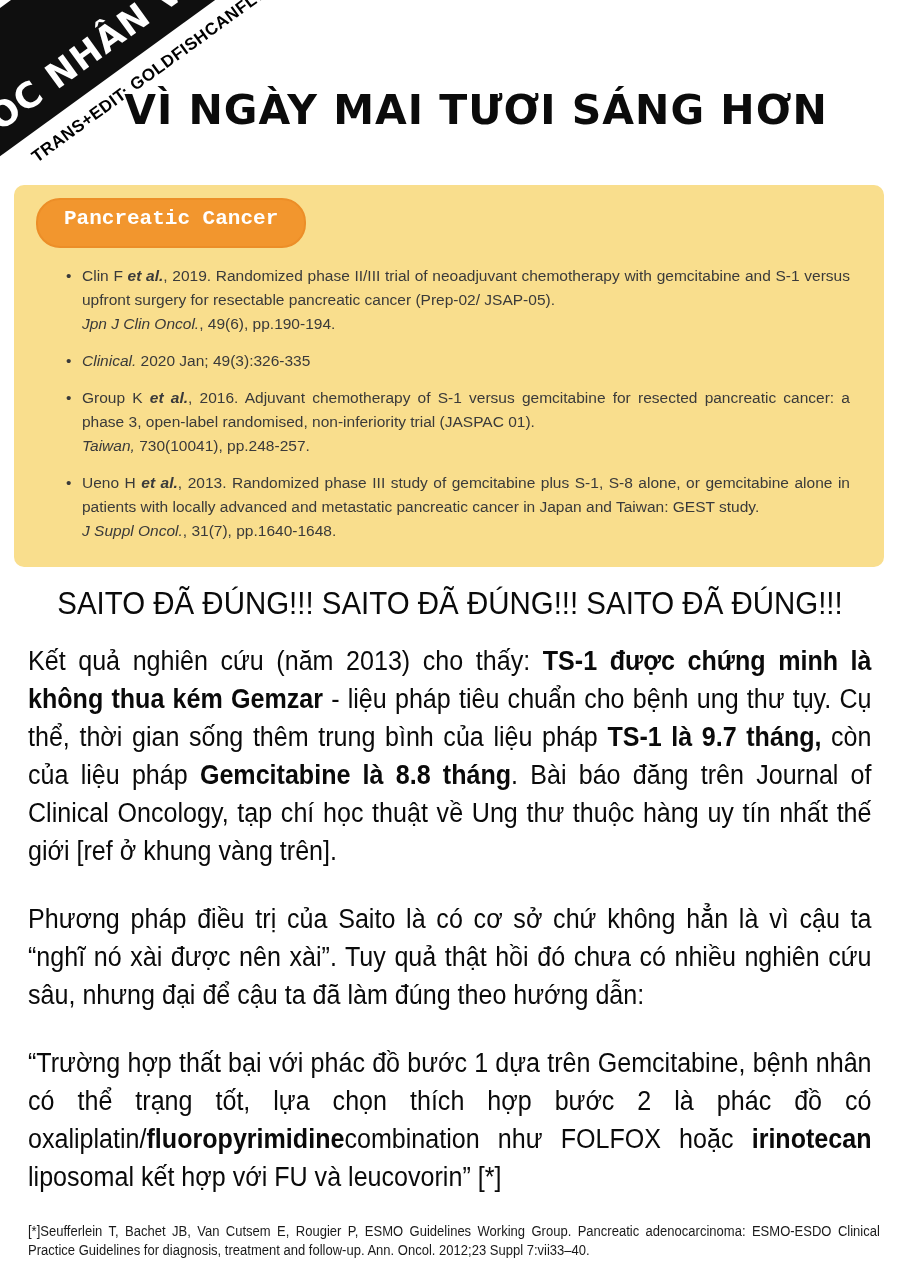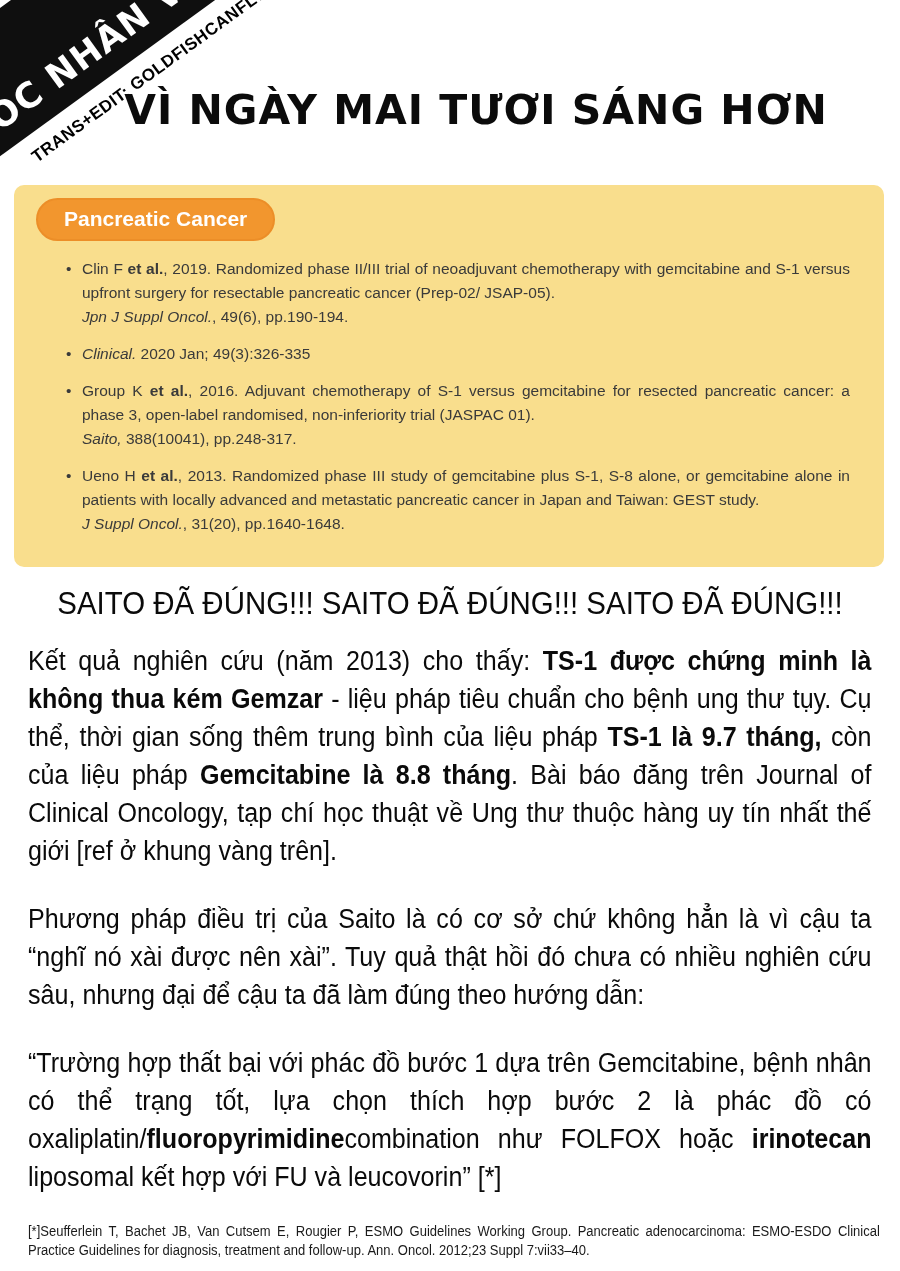--- a/index.html
+++ b/index.html
@@ -36,38 +36,38 @@
     font-weight:bold; font-size:41px; letter-spacing:1px; color:#0b0b0b;
     white-space:nowrap;
   }
 
   
   .ref-box {
     position:absolute; left:14px; top:185px; width:870px; height:382px;
     background:#F9DE8D; border-radius:10px;
   }
   .ref-tag {
-    display:inline-block; margin:13px 0 0 22px; padding:7px 26px 8px 26px;
+    display:inline-block; margin:13px 0 0 22px; padding:7px 26px 16px 26px;
     background:#F2962E; border:2px solid #EC8E28; border-radius:24px;
-    color:#ffffff; font-weight:bold; font-size:21px;
+    color:#ffffff; font-weight:bold; font-size:21px;font-family:Liberation Mono, monospace;
   }
   .ref-list {
     list-style:none; margin:16px 34px 0 68px;
     font-size:15.5px; line-height:1.55; color:#3a3a3a;
   }
   .ref-list li { position:relative; margin-bottom:13px; }
   .ref-list li::before {
     content:"•"; position:absolute; left:-16px; top:0; color:#3a3a3a;
   }
   .ref-main { text-align:justify; }
   .ref-source {}
   .seg-n { font-style:normal; font-weight:normal; }
   .seg-i { font-style:italic; }
   .seg-b { font-weight:bold; }
-  .seg-bi { font-weight:bold; }
+  .seg-bi { font-weight:bold; font-style:italic; }
 
   
   .headline {
     position:absolute; left:0; top:586px; width:900px; text-align:center;
     font-size:31px; color:#0a0a0a; font-weight:normal;
     transform:scaleX(0.95); transform-origin:50% 0;
     white-space:nowrap;
   }
 
   
@@ -97,32 +97,32 @@
   <div class="ribbon-credit">TRANS+EDIT: GOLDFISHCANFLY</div>
 </div>
 
 <div class="page-title">VÌ NGÀY MAI TƯƠI SÁNG HƠN</div>
 
 <div class="ref-box" style="background: rgb(249, 222, 141);">
   <div class="ref-tag" style="background: rgb(242, 150, 46); color: rgb(255, 255, 255);">Pancreatic Cancer</div>
   <ul class="ref-list">
       <li>
         <div class="ref-main"><span class="seg-n">Clin F </span><span class="seg-bi">et al.</span><span class="seg-n">, 2019. Randomized phase II/III trial of neoadjuvant chemotherapy with gemcitabine and S-1 versus upfront surgery for resectable pancreatic cancer (Prep-02/ JSAP-05).</span></div>
-        <div class="ref-source"><span class="seg-i">Jpn J Suppl Oncol.</span><span class="seg-n">, 49(6), pp.190-194.</span></div>
+        <div class="ref-source"><span class="seg-i">Jpn J Clin Oncol.</span><span class="seg-n">, 49(6), pp.190-194.</span></div>
       </li>
       <li>
         <div class="ref-source"><span class="seg-i">Clinical.</span><span class="seg-n"> 2020 Jan; 49(3):326-335</span></div>
       </li>
       <li>
         <div class="ref-main"><span class="seg-n">Group K </span><span class="seg-bi">et al.</span><span class="seg-n">, 2016. Adjuvant chemotherapy of S-1 versus gemcitabine for resected pancreatic cancer: a phase 3, open-label randomised, non-inferiority trial (JASPAC 01).</span></div>
-        <div class="ref-source"><span class="seg-i">Saito,</span><span class="seg-n"> 388(10041), pp.248-317.</span></div>
+        <div class="ref-source"><span class="seg-i">Taiwan,</span><span class="seg-n"> 730(10041), pp.248-257.</span></div>
       </li>
       <li>
         <div class="ref-main"><span class="seg-n">Ueno H </span><span class="seg-bi">et al.</span><span class="seg-n">, 2013. Randomized phase III study of gemcitabine plus S-1, S-8 alone, or gemcitabine alone in patients with locally advanced and metastatic pancreatic cancer in Japan and Taiwan: GEST study.</span></div>
-        <div class="ref-source"><span class="seg-i">J Suppl Oncol.</span><span class="seg-n">, 31(20), pp.1640-1648.</span></div>
+        <div class="ref-source"><span class="seg-i">J Suppl Oncol.</span><span class="seg-n">, 31(7), pp.1640-1648.</span></div>
       </li>
     </ul>
 </div>
 
 <div class="headline">SAITO ĐÃ ĐÚNG!!! SAITO ĐÃ ĐÚNG!!! SAITO ĐÃ ĐÚNG!!!</div>
 
 <div class="paragraphs-wrap">
     <p class="body-para"><span class="seg-n">Kết quả nghiên cứu (năm 2013) cho thấy: </span><span class="seg-b">TS-1 được chứng minh là không thua kém Gemzar</span><span class="seg-n"> - liệu pháp tiêu chuẩn cho bệnh ung thư tụy. Cụ thể, thời gian sống thêm trung bình của liệu pháp </span><span class="seg-b">TS-1 là 9.7 tháng,</span><span class="seg-n"> còn của liệu pháp </span><span class="seg-b">Gemcitabine là 8.8 tháng</span><span class="seg-n">. Bài báo đăng trên Journal of Clinical Oncology, tạp chí học thuật về Ung thư thuộc hàng uy tín nhất thế giới [ref ở khung vàng trên].</span></p>
     <p class="body-para"><span class="seg-n">Phương pháp điều trị của Saito là có cơ sở chứ không hẳn là vì cậu ta “nghĩ nó xài được nên xài”. Tuy quả thật hồi đó chưa có nhiều nghiên cứu sâu, nhưng đại để cậu ta đã làm đúng theo hướng dẫn:</span></p>
     <p class="body-para"><span class="seg-n">“Trường hợp thất bại với phác đồ bước 1 dựa trên Gemcitabine, bệnh nhân có thể trạng tốt, lựa chọn thích hợp bước 2 là phác đồ có oxaliplatin/</span><span class="seg-b">fluoropyrimidine</span><span class="seg-n">combination như FOLFOX hoặc </span><span class="seg-b">irinotecan</span><span class="seg-n"> liposomal kết hợp với FU và leucovorin” [*]</span></p>

